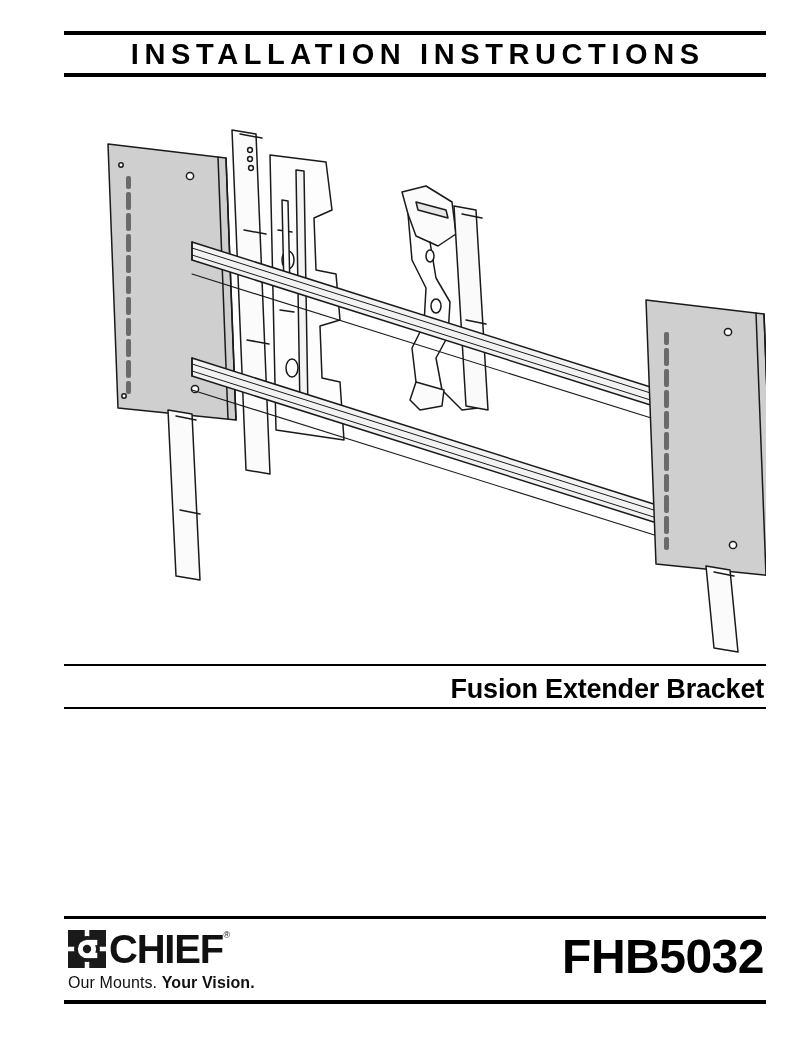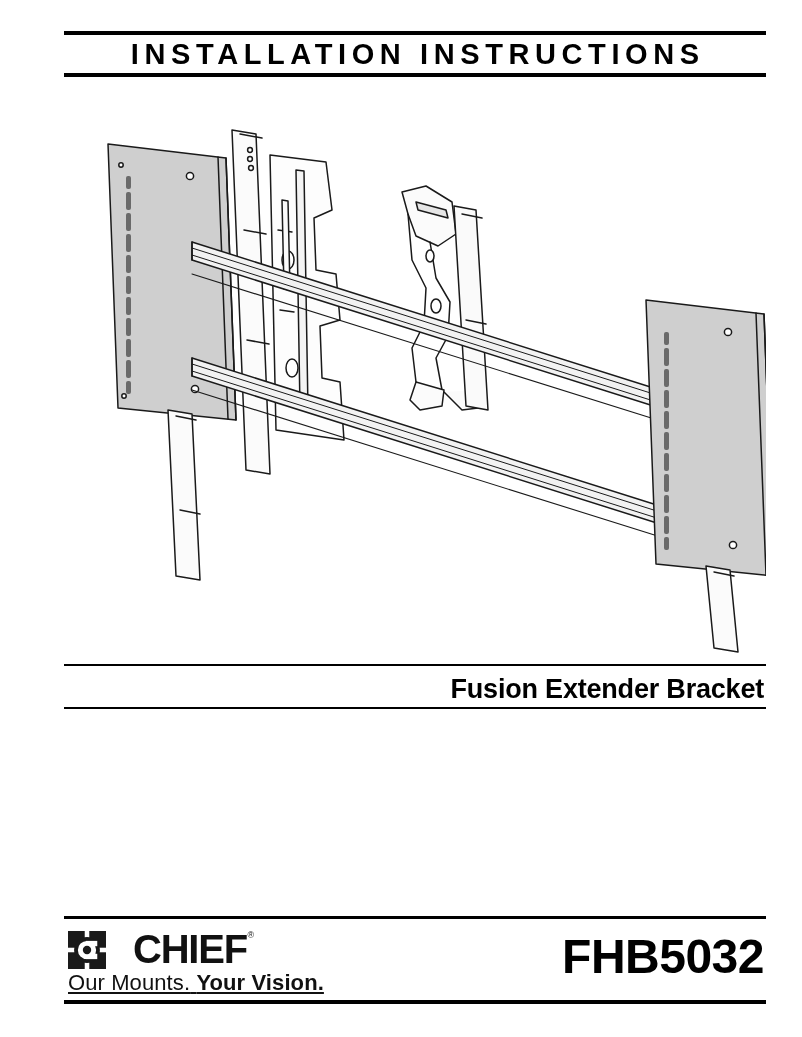--- a/index.html
+++ b/index.html
@@ -132,23 +132,22 @@
 
   #brand-logo {
     position: absolute;
     left: 4px;
     top: 14px;
     width: 300px;
     height: 68px;
   }
   #logo-lockup {
     display: flex;
-    align-items: center;
+    align-items: flex-start;
     height: 40px;
-    gap: 24px;
   }
   #logo-mark {
     width: 38px;
     height: 38px;
     flex: none;
     display: block;
   }
   #logo-wordmark-wrap {
     position: relative;
     margin-left: 3px;
@@ -165,26 +164,25 @@
   #logo-trademark {
     position: absolute;
     top: 1px;
     right: -7px;
     font-size: 9px;
     line-height: 9px;
     color: #111111;
   }
   #logo-tagline {
     margin-top: 3px;
-    font-size: 22px;
+    font-size: 16px;
     line-height: 19px;
     letter-spacing: 0.1px;
     color: #111111;
     white-space: nowrap;
-    text-decoration: underline;
   }
   #logo-tagline-bold {
     font-weight: bold;
   }
 
   #model-number {
     position: absolute;
     right: 2px;
     top: 10px;
     font-size: 48px;

